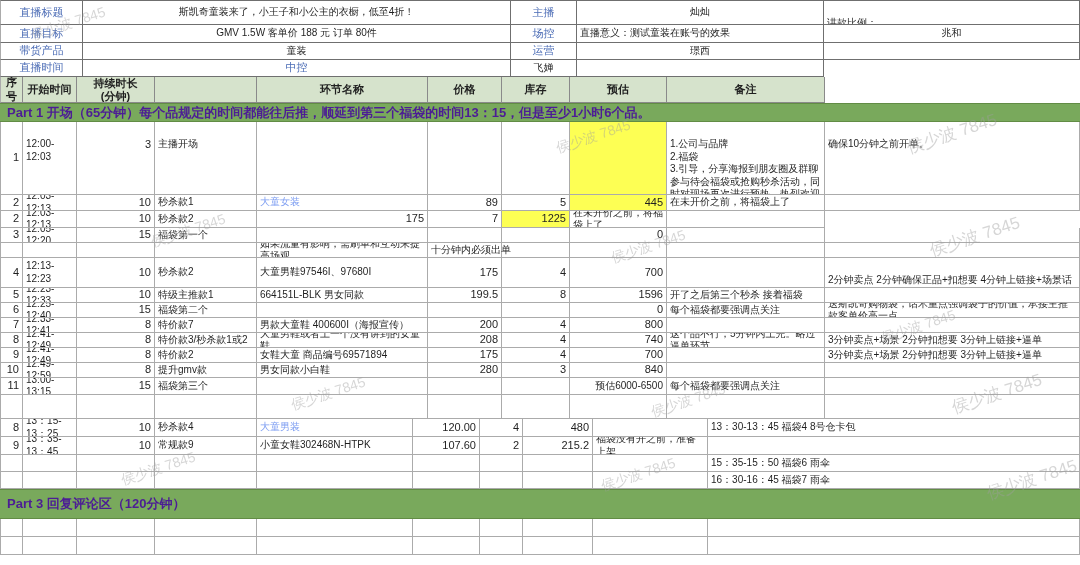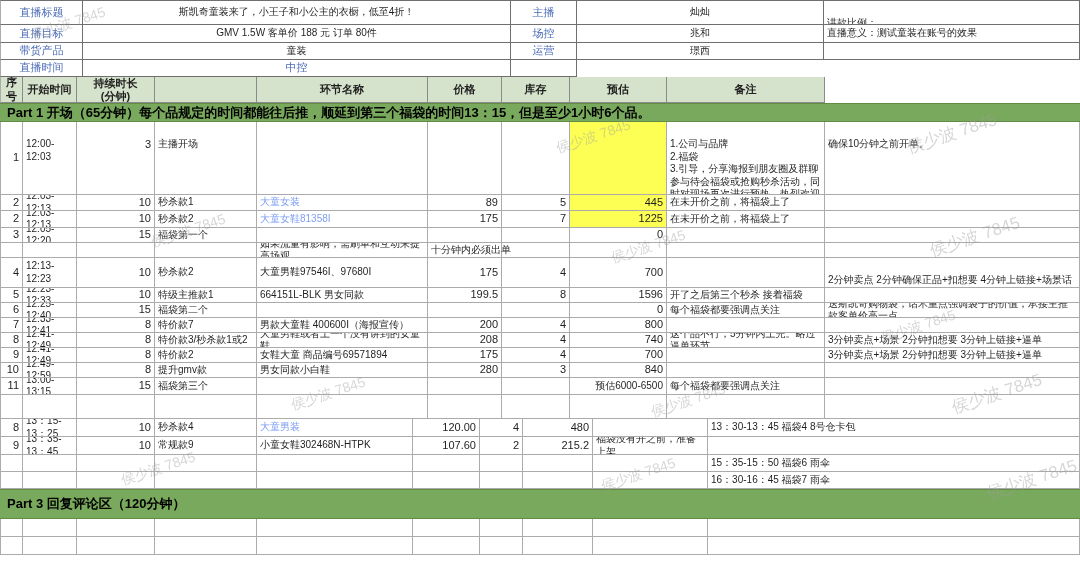--- a/index.html
+++ b/index.html
@@ -18,21 +18,21 @@
   .ctr{justify-content:center;text-align:center}
   .rt{justify-content:flex-end;text-align:right}
   .top{align-items:flex-start;padding-top:16px}
   .sm{font-size:10px}
   .md{font-size:10px}
   .pre{white-space:pre-line}
   .blue{color:#4a6bb5}
   .link{color:#7f9ff2}
   .yellow{background:#fdff54}
   .banner{background:#79a95c;display:flex;align-items:center;font-weight:bold;font-size:13px;
-     padding:0 7px;border-bottom:1px solid #628c45;border-top:1px solid #628c45;color:#000000}
+     padding:0 7px;border-bottom:1px solid #628c45;border-top:1px solid #628c45;color:#4c1d95}
   .wm{position:absolute;color:#9e9e9e;opacity:.42;font-size:14px;transform:rotate(-18deg);
      pointer-events:none;white-space:nowrap;z-index:5}
   .wm.big{font-size:17px}
 </style>
 </head>
 <body>
 
 <div id="sheet">
 
   <span class="wm" style="left:30px;top:15px">侯少波 7845</span>
@@ -54,33 +54,34 @@
     <div class="c ctr md">斯凯奇童装来了，小王子和小公主的衣橱，低至4折！</div>
     <div class="c ctr blue">主播</div>
     <div class="c ctr md">灿灿</div>
     <div class="c top md pre">讲款比例：
 40%秒杀+40%其他款+20%衣服</div>
   </div>
   <div class="row gi dk" style="height:18px">
     <div class="c ctr blue">直播目标</div>
     <div class="c ctr md">GMV 1.5W   客单价 188 元 订单 80件</div>
     <div class="c ctr blue">场控</div>
+    <div class="c md">直播意义：测试童装在账号的效果</div>
     <div class="c ctr md">兆和</div>
-    <div class="c md">直播意义：测试童装在账号的效果</div>
   </div>
   <div class="row gi dk" style="height:17px">
     <div class="c ctr blue">带货产品</div>
     <div class="c ctr md">童装</div>
     <div class="c ctr blue">运营</div>
     <div class="c ctr md">璟西</div>
     <div class="c md"></div>
   </div>
   <div class="row gi dk" style="height:17px">
     <div class="c ctr blue">直播时间</div>
     <div class="c ctr blue">中控</div>
+    <div class="c ctr md">飞婵</div>
     <div class="c md"></div>
   </div>
 
   <div class="row g1 hdr" style="height:26px">
     <div class="c ctr">序号</div>
     <div class="c ctr">开始时间</div>
     <div class="c ctr pre" style="line-height:1.15">持续时长
 (分钟)</div>
     <div class="c ctr"></div>
     <div class="c ctr">环节名称</div>
@@ -118,21 +119,20 @@
     <div class="c rt yellow">445</div>
     <div class="c sm">在未开价之前，将福袋上了</div>
     <div class="c sm"></div>
   </div>
 
   <div class="row g1" style="height:17px">
     <div class="c rt">2</div>
     <div class="c sm">12:03-12:13</div>
     <div class="c rt">10</div>
     <div class="c sm">秒杀款2</div>
-    <div class="c sm link">大童女鞋81358I</div>
     <div class="c rt">175</div>
     <div class="c rt">7</div>
     <div class="c rt yellow">1225</div>
     <div class="c sm">在未开价之前，将福袋上了</div>
     <div class="c sm"></div>
   </div>
 
   <div class="row g1" style="height:15px">
     <div class="c rt">3</div>
     <div class="c sm">12:05-12:20</div>

